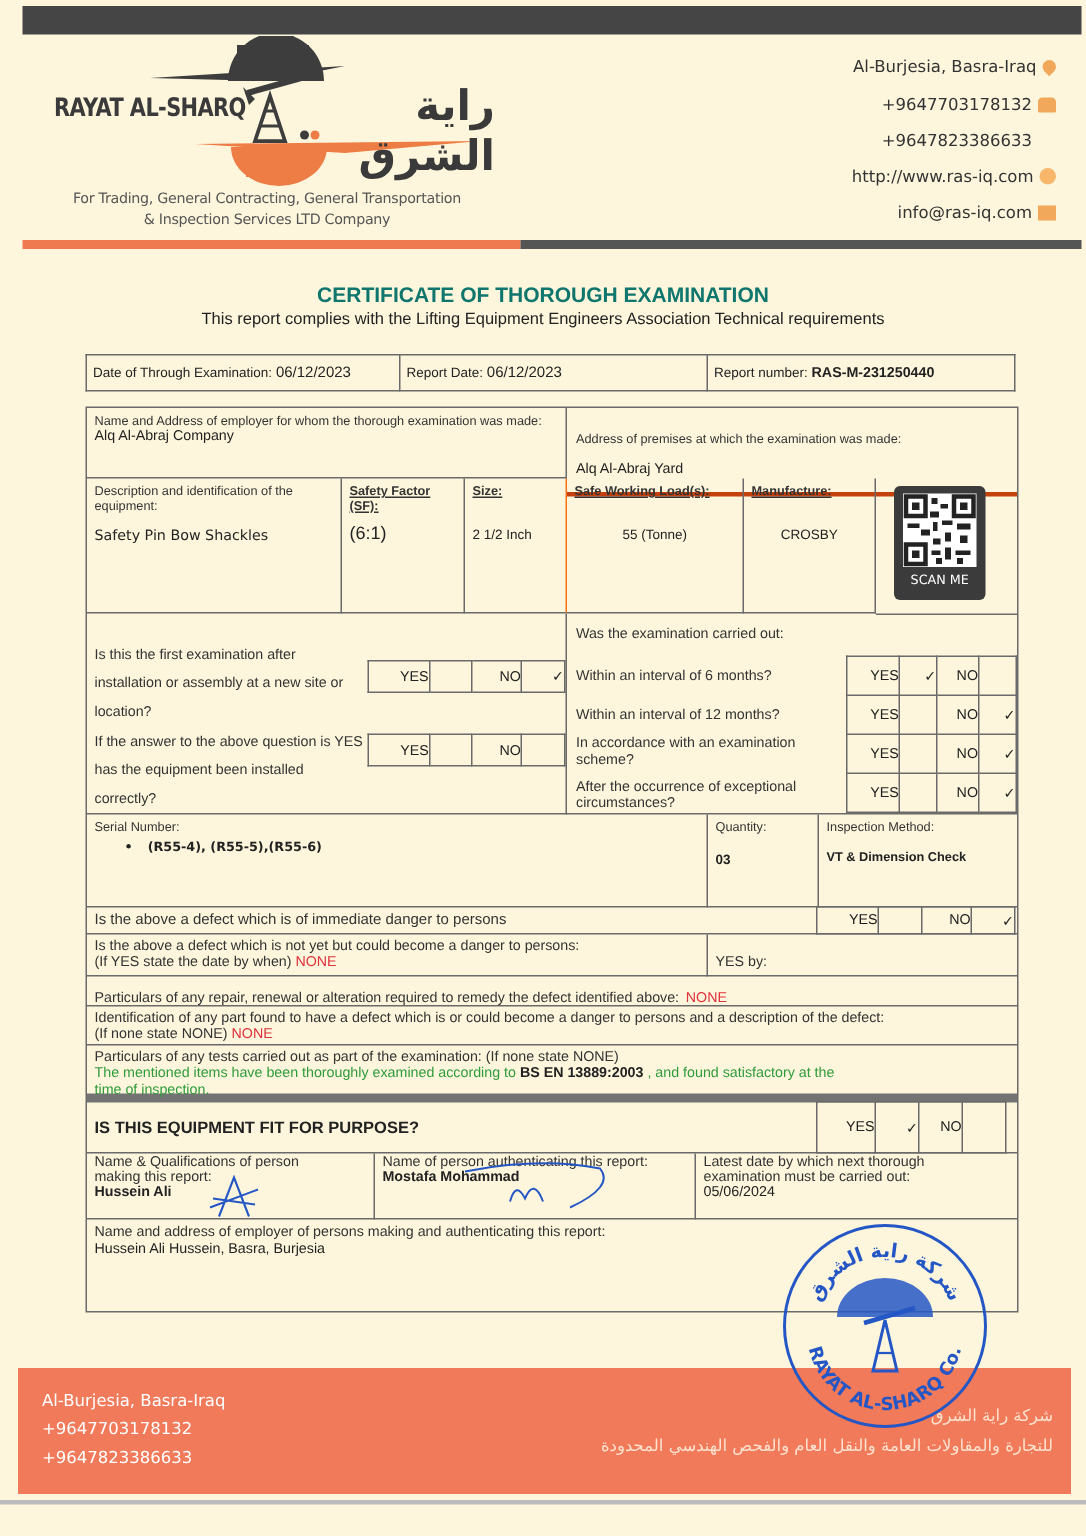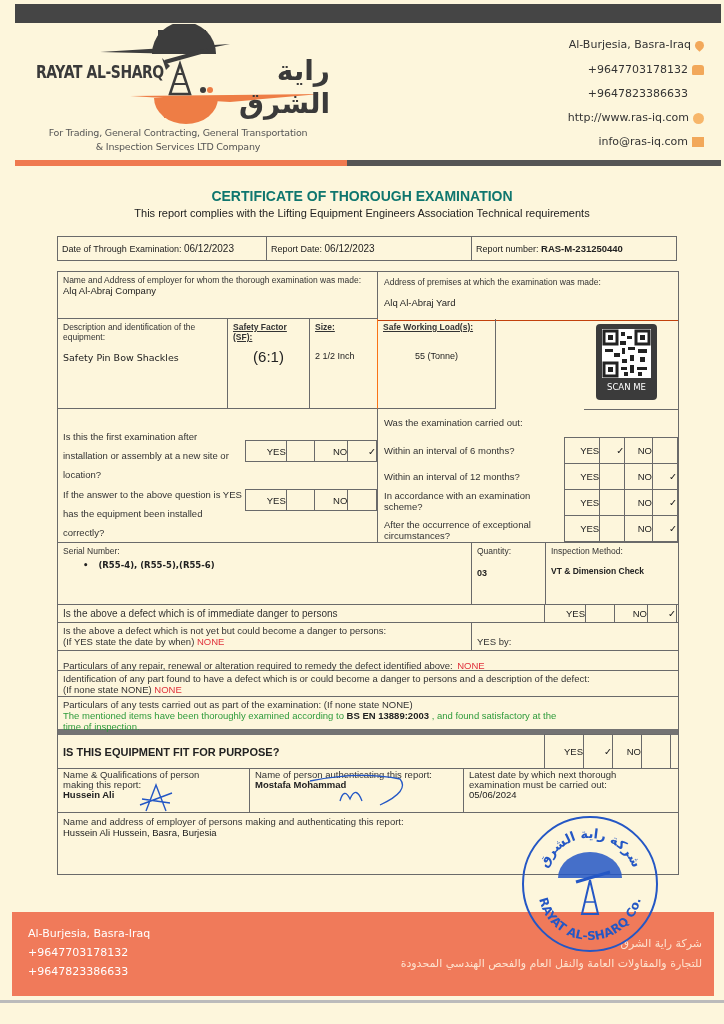--- a/index.html
+++ b/index.html
@@ -101,40 +101,44 @@
   </tr>
 </tbody>
   </table>
 
 <div class="abs main" style="height:602px">
 
   <div class="abs" style="left:0;top:0;width:320px;height:47px;border-right:1px solid #6a6a6a;border-bottom:1px solid #6a6a6a;padding:3px 5px;box-sizing:border-box">
     <div class="lbl">Name and Address of employer for whom the thorough examination was made:</div>
     <div class="val">Alq Al-Abraj  Company</div>
   </div>
-  <div class="abs" style="left:320px;top:2px;width:300px;height:47px;border-bottom:1px solid #c2410c;padding:3px 6px;box-sizing:border-box">
+  <div class="abs" style="left:320px;top:12px;width:300px;height:47px;border-bottom:3px solid #c2410c;padding:3px 6px;box-sizing:border-box">
     <div class="lbl">Address of premises at which the examination was made:</div>
     <div class="val" style="margin-top:10px">Alq Al-Abraj Yard</div>
   </div>
 
   <div class="abs" style="left:0;top:47px;width:170px;height:90px;border-right:1px solid #6a6a6a;border-bottom:1px solid #6a6a6a;padding:3px 5px;box-sizing:border-box">
     <div class="lbl">Description and identification of the equipment:</div>
     <div class="val" style="margin-top:10px;font-family:'DejaVu Sans',sans-serif;font-size:9.5px">Safety Pin Bow Shackles</div>
   </div>
   <div class="abs" style="left:170px;top:47px;width:82px;height:90px;border-right:1px solid #6a6a6a;border-bottom:1px solid #6a6a6a;padding:3px 5px;box-sizing:border-box">
     <div class="lbl u">Safety Factor (SF):</div>
-    <div class="val" style="text-align:center;margin-top:6px;font-size:15px">(6:1)</div>
+    <div class="val" style="text-align:left;margin-top:6px;font-size:12px">(6:1)</div>
   </div>
   <div class="abs" style="left:252px;top:47px;width:68px;height:90px;border-right:1px solid #f97316;border-bottom:1px solid #6a6a6a;padding:3px 5px;box-sizing:border-box">
     <div class="lbl u">Size:</div>
     <div class="val" style="margin-top:19px;font-size:9px">2 1/2 Inch</div>
   </div>
   <div class="abs" style="left:320px;top:47px;width:118px;height:90px;border-right:1px solid #6a6a6a;border-bottom:1px solid #6a6a6a;padding:3px 5px;box-sizing:border-box">
     <div class="lbl u">Safe Working Load(s):</div>
     <div class="val" style="text-align:center;margin-top:19px;font-size:9px">55 (Tonne)</div>
+  </div>
+  <div class="abs" style="left:438px;top:47px;width:88px;height:90px;border-right:1px solid #6a6a6a;border-bottom:1px solid #6a6a6a;padding:3px 5px;box-sizing:border-box">
+    <div class="lbl u">Manufacture:</div>
+    <div class="val" style="text-align:center;margin-top:19px;font-size:9px">CROSBY</div>
   </div>
   <div class="abs" style="left:526px;top:47px;width:94px;height:90px;border-bottom:1px solid #6a6a6a"></div>
 
   <div class="abs" style="left:0;top:137px;width:320px;height:134px;border-right:1px solid #6a6a6a;border-bottom:1px solid #6a6a6a;box-sizing:border-box">
     <div class="abs lbl" style="left:5px;top:18px;width:180px;font-size:9.5px;line-height:19px">Is this the first examination after installation or assembly at a new site or location?</div>
     <table class="yn abs" style="left:187px;top:31px">
         <tbody>
           <tr>
       <td style="width:40px">YES</td>
       <td></td>

